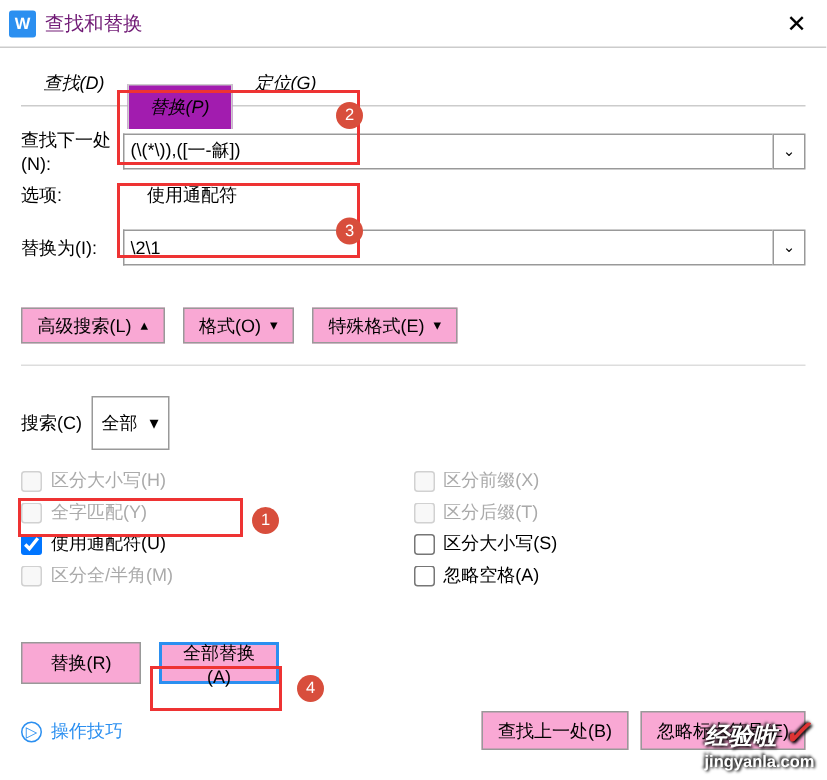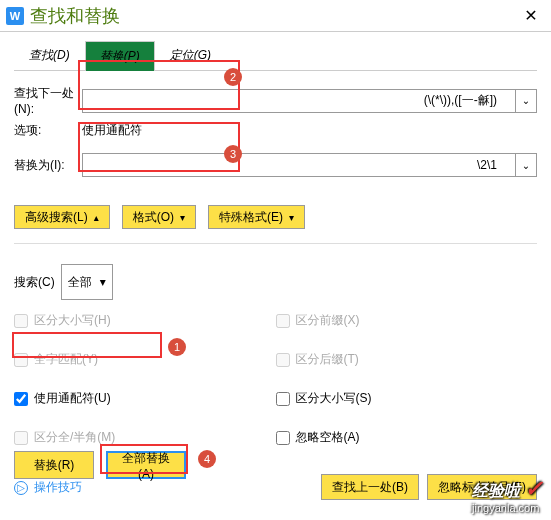--- a/index.html
+++ b/index.html
@@ -1,74 +1,74 @@
 <!DOCTYPE html>
 <html><head>
 <meta charset="utf-8">
 <style>
 * { box-sizing: border-box; margin: 0; padding: 0; font-family: "Microsoft YaHei", SimSun, Arial, sans-serif; }
 body { background: #fff; width: 551px; height: 520px; overflow: hidden; position: relative; }
 
 .titlebar { height: 32px; background: #fff; border-bottom: 1px solid #ccc; display: flex; align-items: center; padding: 0 0 0 6px; }
 .app-icon { width: 18px; height: 18px; background: #2b8ff0; color: #fff; display: flex; align-items: center; justify-content: center; font-size: 11px; font-weight: bold; border-radius: 2px; margin-right: 6px; }
-.title { font-size: 18px; color: #4d7c0f; flex: 1; }
+.title { font-size: 13px; color: #701a75; flex: 1; }
 .close-btn { width: 40px; height: 32px; display: flex; align-items: center; justify-content: center; font-size: 16px; cursor: pointer; }
 
 .client { padding: 8px 14px 8px 14px; }
 
 .tabs { display: flex; border-bottom: 1px solid #ccc; font-style: italic; }
 .tab { padding: 6px 14px; font-size: 12px; border: 1px solid transparent; border-bottom: none; cursor: pointer; }
-.tab.active { border-color: #ccc; background: #15803d; position: relative; top: 1px; }
+.tab.active { border-color: #ccc; background: #a21caf; position: relative; top: 16px; }
 
 .form-row { display: flex; align-items: center; margin-top: 14px; font-size: 12px; }
 .form-label { width: 68px; text-align: left; }
-.form-input { flex: 1; height: 24px; border: 1px solid #999; padding: 0 18px; font-size: 12px; text-align: right; }
+.form-input { flex: 1; height: 24px; border: 1px solid #999; padding: 0 4px; font-size: 12px; }
 .combo { display: flex; flex: 1; }
 .combo .form-input { border-right: none; }
 .combo-arrow { width: 22px; height: 24px; border: 1px solid #999; display: flex; align-items: center; justify-content: center; cursor: pointer; font-size: 10px; }
 
 .red-box { border: 2px solid #e33; position: absolute; pointer-events: none; z-index: 20; }
 .red-box.b1 { left: 78px; top: 60px; width: 162px; height: 50px; }
 .red-box.b2 { left: 78px; top: 122px; width: 162px; height: 50px; }
 .red-box.b3 { left: 12px; top: 332px; width: 150px; height: 26px; }
 .red-box.b4 { left: 100px; top: 444px; width: 88px; height: 30px; }
 
 .num-badge { width: 18px; height: 18px; border-radius: 50%; background: #d84e3c; color: #fff; font-size: 11px; display: flex; align-items: center; justify-content: center; position: absolute; z-index: 21; }
 .n1 { left: 168px; top: 338px; }
 .n2 { left: 224px; top: 68px; }
 .n3 { left: 224px; top: 145px; }
 .n4 { left: 198px; top: 450px; }
 
-.btn { height: 24px; padding: 0 10px; border: 1px solid #999; background: #fde047; font-size: 12px; cursor: pointer; display: inline-flex; align-items: center; }
+.btn { height: 24px; padding: 0 10px; border: 1px solid #999; background: #f9a8d4; font-size: 12px; cursor: pointer; display: inline-flex; align-items: center; }
 .btn .dd { margin-left: 6px; font-size: 10px; }
 
 .btn-row { margin-top: 28px; display: flex; gap: 12px; }
 
 .search-row { margin-top: 20px; font-size: 12px; display: flex; align-items: center; gap: 6px; }
 .mini-select { height: 22px; border: 1px solid #999; padding: 17px 6px; font-size: 12px; display: inline-flex; align-items: center; gap: 8px; cursor: pointer; }
 
 .checks { margin-top: 12px; display: flex; }
-.checks-col { flex: 1; display: flex; flex-direction: column; gap: 22px; font-size: 12px; }
+.checks-col { flex: 1; display: flex; flex-direction: column; gap: 4px; font-size: 12px; }
 .chk { display: flex; align-items: center; gap: 6px; }
 .chk input { width: 14px; height: 14px; }
 .chk.dis { color: #aaa; }
 
-.bottom-btns { position: absolute; left: 14px; bottom: 41px; display: flex; gap: 12px; }
+.bottom-btns { position: absolute; left: 14px; bottom: 64px; display: flex; gap: 12px; }
 .bottom-btns .btn { width: 80px; justify-content: center; height: 28px; }
 .bottom-btns .btn.primary { border: 2px solid #2b8ff0; }
 
 .help { position: absolute; left: 14px; bottom: 24px; font-size: 12px; color: #2b8ff0; display: flex; align-items: center; gap: 6px; cursor: pointer; }
 .help .qicon { width: 14px; height: 14px; border: 1px solid #2b8ff0; border-radius: 50%; display: flex; align-items: center; justify-content: center; font-size: 10px; }
 
 .right-btns { position: absolute; right: 14px; bottom: 20px; display: flex; gap: 8px; }
 .right-btns .btn { height: 26px; }
 
 .watermark { position: absolute; right: 8px; bottom: 6px; font-size: 16px; color: #fff; font-style: italic; font-weight: bold; text-shadow: 1px 1px 2px #000, -1px -1px 2px #000; z-index: 30; display: flex; align-items: baseline; gap: 4px; }
 .watermark .check { color: #d33; font-size: 22px; }
-.watermark .url { font-size: 11px; font-style: normal; font-weight: normal; display: block; }
+.watermark .url { font-size: 11px; font-style: normal; font-weight: bold; display: block; }
 
 hr.sep { margin-top: 14px; border: none; border-top: 1px solid #ddd; }
 </style>
 </head>
 <body>
 
 <div class="red-box b1"></div>
 <div class="red-box b2"></div>
 <div class="red-box b3"></div>
 <div class="red-box b4"></div>
@@ -93,21 +93,21 @@
   </div>
 
   <div class="form-row">
     <div class="form-label">查找下一处(N):</div>
     <div class="combo">
       <input class="form-input" value="(\(*\)),([一-龢])" style="">
       <div class="combo-arrow">⌄</div>
     </div>
   </div>
 
-  <div class="form-row" style="margin-top:6px;">
+  <div class="form-row" style="margin-top:6px;gap:16px;">
     <div class="form-label">选项:</div>
     <div>使用通配符</div>
   </div>
 
   <div class="form-row" style="">
     <div class="form-label">替换为(I):</div>
     <div class="combo">
       <input class="form-input" value="\2\1" style="">
       <div class="combo-arrow">⌄</div>
     </div>

